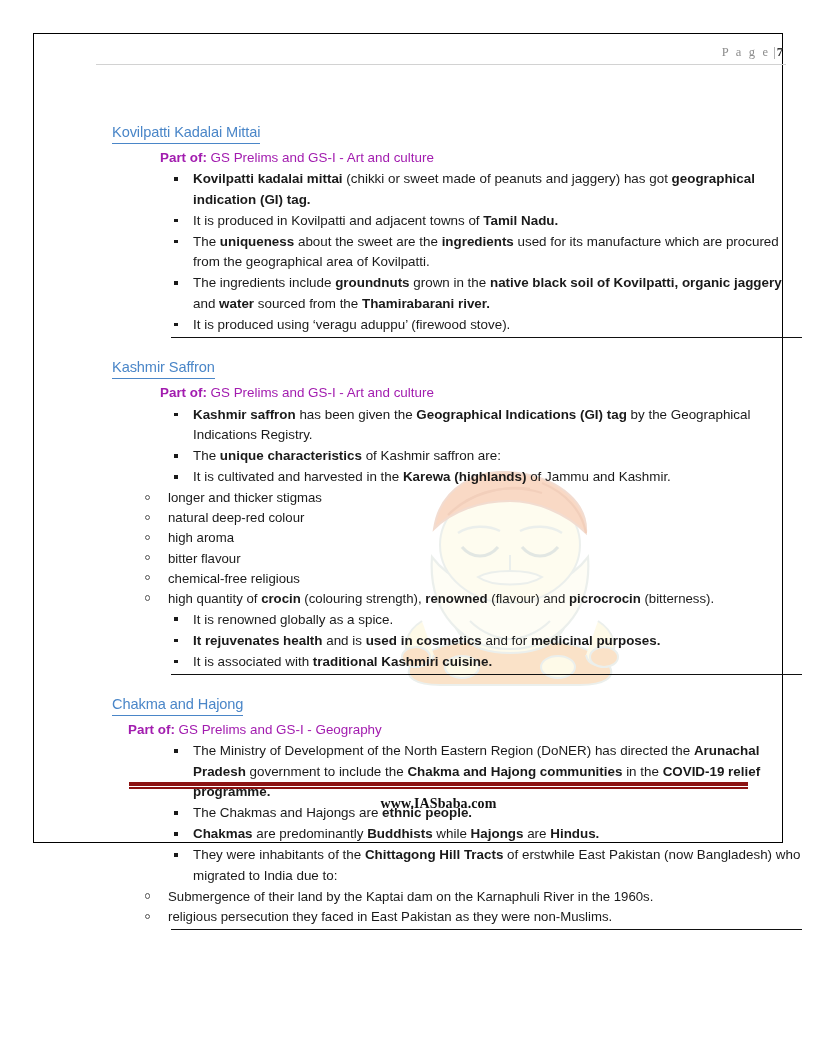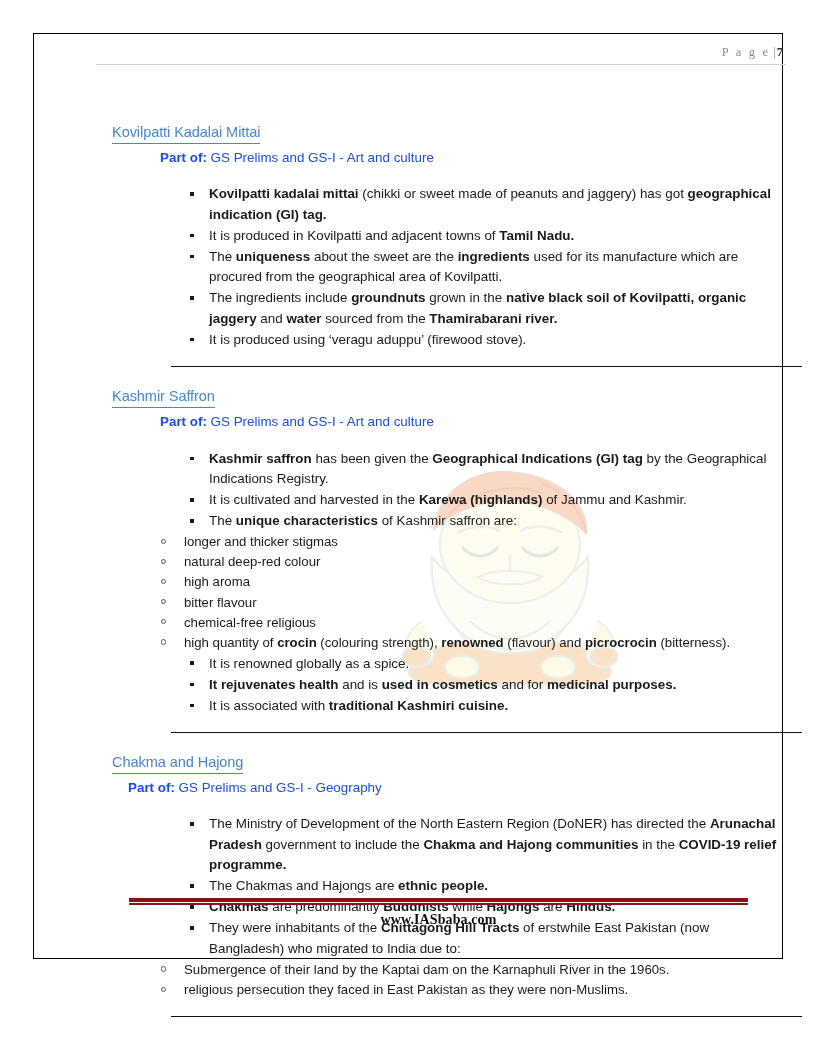--- a/index.html
+++ b/index.html
@@ -12,21 +12,21 @@
     position: relative;
     font-family: "Liberation Sans", sans-serif;
     color: #000;
     overflow: hidden;
   }
 
   
   #page-frame {
     position: absolute;
     left: 33px; top: 33px;
-    width: 750px; height: 926px;
+    width: 750px; height: 810px;
     border: 1.4px solid #000;
     background: #fff;
   }
 
   
   #watermark {
     position: absolute;
     left: 336px; top: 437px;
     width: 280px; height: 238px;
     opacity: 0.40;
@@ -81,29 +81,29 @@
     display: inline-block;
     border-bottom: 1.2px solid #4a86c8;
     letter-spacing: -0.1px;
     line-height: 1.45;
   }
 
   .partof {
     font-size: 13.4px;
     line-height: 1.5;
     margin: 2px 0 1px 0;
-    color: #1d4ed8;
+    color: #a21caf;
   }
   .partof.indent { padding-left: 48px; }
   .partof.flush  { padding-left: 16px; }
   .partof b { font-weight: bold; }
 
   ul.lv1 {
     list-style: none;
-    margin: 16px; padding: 0;
+    margin: 0; padding: 0;
   }
   ul.lv1 > li {
     position: relative;
     padding-left: 81px;
     font-size: 13.4px;
     line-height: 1.53;
     margin: 0 0 0.5px 0;
     color: #1a1a1a;
   }
   ul.lv1 > li > .bullet {
@@ -236,22 +236,22 @@
             <li><span class="bullet"></span><span class="txt">It is produced using ‘veragu aduppu’ (firewood stove).</span></li>
           </ul>
           <div class="section-rule"></div>
           <div class="sp-after-rule"></div>
         </div>
         <div class="section">
           <div><h2 class="section-title">Kashmir Saffron </h2></div>
           <div class="partof indent"><b>Part of:</b><span> GS Prelims and GS-I - Art and culture</span></div>
           <ul class="lv1">
             <li class="justify"><span class="bullet"></span><span class="txt"><b>Kashmir saffron</b> has been given the <b>Geographical Indications (GI) tag</b> by the Geographical Indications Registry.</span></li>
+            <li><span class="bullet"></span><span class="txt">The <b>unique characteristics</b> of Kashmir saffron are:</span></li>
             <li><span class="bullet"></span><span class="txt">It is cultivated and harvested in the <b>Karewa (highlands)</b> of Jammu and Kashmir.</span></li>
-            <li><span class="bullet"></span><span class="txt">The <b>unique characteristics</b> of Kashmir saffron are:</span></li>
             <li style="padding: 0px; margin: 0px;">
               <ul class="lv2">
                 <li><span class="obullet"></span><span class="txt">longer and thicker stigmas</span></li>
                 <li><span class="obullet"></span><span class="txt">natural deep-red colour</span></li>
                 <li><span class="obullet"></span><span class="txt">high aroma</span></li>
                 <li><span class="obullet"></span><span class="txt">bitter flavour</span></li>
                 <li><span class="obullet"></span><span class="txt">chemical-free religious</span></li>
                 <li class="justify"><span class="obullet"></span><span class="txt">high quantity of <b>crocin</b> (colouring strength), <b>renowned</b> (flavour) and <b>picrocrocin</b> (bitterness).</span></li>
               </ul>
             </li>

